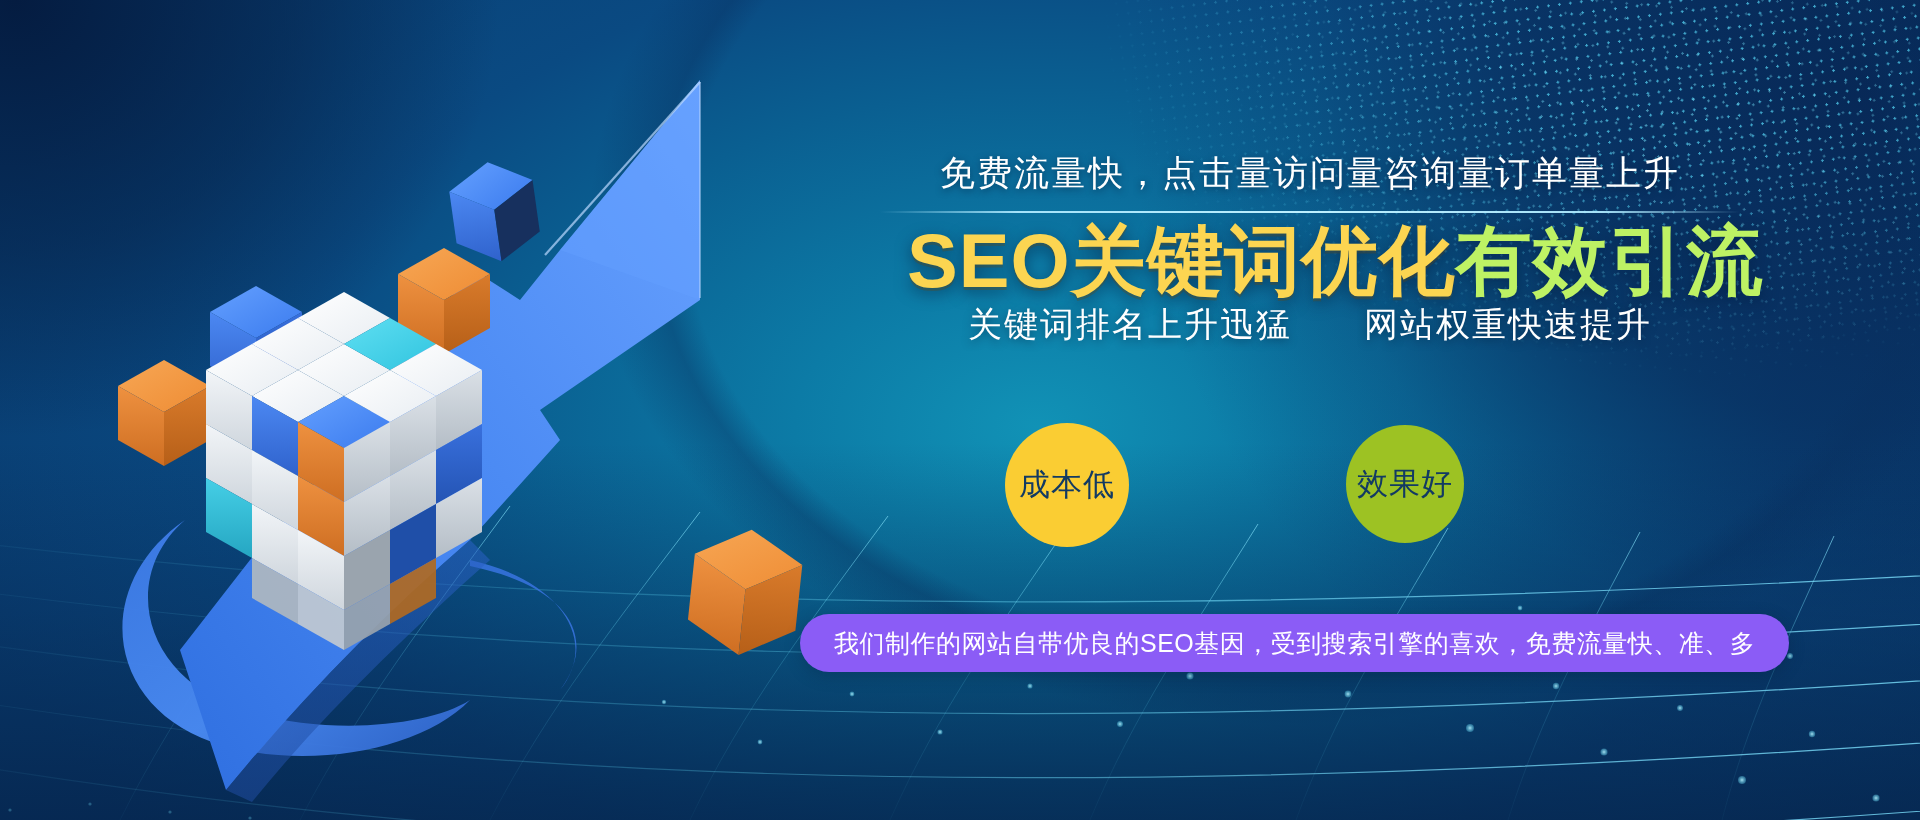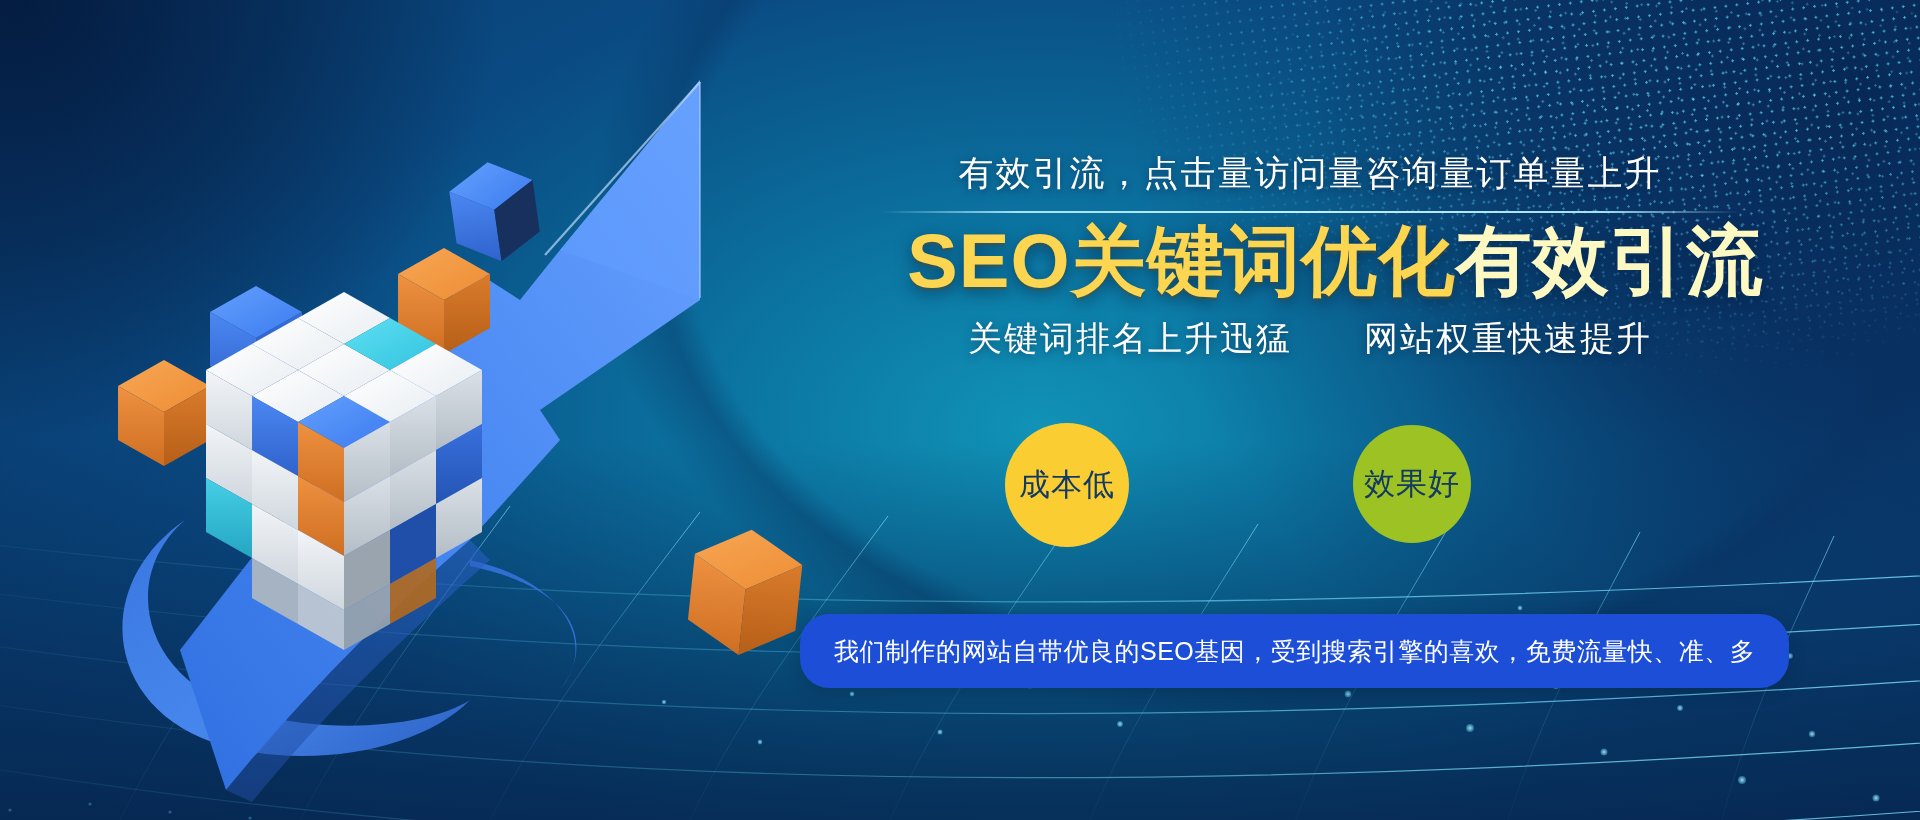--- a/index.html
+++ b/index.html
@@ -80,53 +80,52 @@
     text-align:center;white-space:nowrap;
     font-size:76px;font-weight:bold;line-height:1.06;
     letter-spacing:1px;
   }
   .headline-2 .gold{
     color:#FCD551;
     text-shadow:0 3px 0 rgba(110,70,5,.30), 0 5px 16px rgba(4,26,58,.55);
     margin-left:27px;
   }
   .headline-2 .white{
-    color:#fef9c3;
+    color:#bef264;
     text-shadow:0 3px 0 rgba(10,50,95,.35), 0 5px 16px rgba(4,26,58,.55);
   }
   .headline-3{
-    margin-top:14px;
     color:#ffffff;font-size:34px;letter-spacing:2px;
     text-align:center;white-space:nowrap;
     text-shadow:0 2px 8px rgba(2,24,52,.5);
   }
 
   
   .circles{
     position:absolute;left:1005px;top:423px;
     width:540px;height:160px;
   }
   .bubble{
     position:absolute;top:0;
     display:flex;align-items:center;justify-content:center;
     border-radius:50%;
     font-size:31px;letter-spacing:1px;
     color:#123A63;
   }
   .bubble.b1{left:0;width:124px;height:124px;background:#FACD33;align-items:center;}
   .bubble.b2{left:186px;top:8px;width:110px;height:110px;background:#46CCE8;}
-  .bubble.b3{left:348px;top:2px;width:118px;height:118px;background:#9DC223;}
+  .bubble.b3{left:341px;top:2px;width:118px;height:118px;background:#9DC223;}
 
   
   .pill{
     position:absolute;left:800px;top:614px;
-    height:58px;padding:8px 34px;
+    height:58px;padding:0 34px;
     display:flex;align-items:center;
     border-radius:29px;
-    background:#1d4ed8;
+    background:#8b5cf6;
     color:#ffffff;
     font-size:25px;letter-spacing:.5px;
     white-space:nowrap;
     box-shadow:0 4px 16px rgba(3,28,58,.28);
   }
 </style>
 </head>
 <body>
 
 <div id="banner">
@@ -364,21 +363,21 @@
       <g opacity="0.92">
         <path d="M92 300 L138 326 L138 366 L92 340 Z" fill="#AFB8C0"></path>
         <path d="M138 326 L184 352 L184 392 L138 366 Z" fill="#C2CAD2"></path>
         <path d="M184 352 L230 326 L230 366 L184 392 Z" fill="#99A3AD"></path>
         <path d="M230 326 L276 300 L276 340 L230 366 Z" fill="#B06A22"></path>
       </g>
     </g>
   </svg>
 
   <div class="copy">
-    <div class="headline-1">有效引流，点击量访问量咨询量订单量上升</div>
+    <div class="headline-1">免费流量快，点击量访问量咨询量订单量上升</div>
 
     <div class="rule"></div>
 
     <div class="headline-2">
       <span class="gold">SEO关键词优化</span><span class="white">有效引流</span>
     </div>
 
     <div class="headline-3">关键词排名上升迅猛　　网站权重快速提升</div>
   </div>
 

